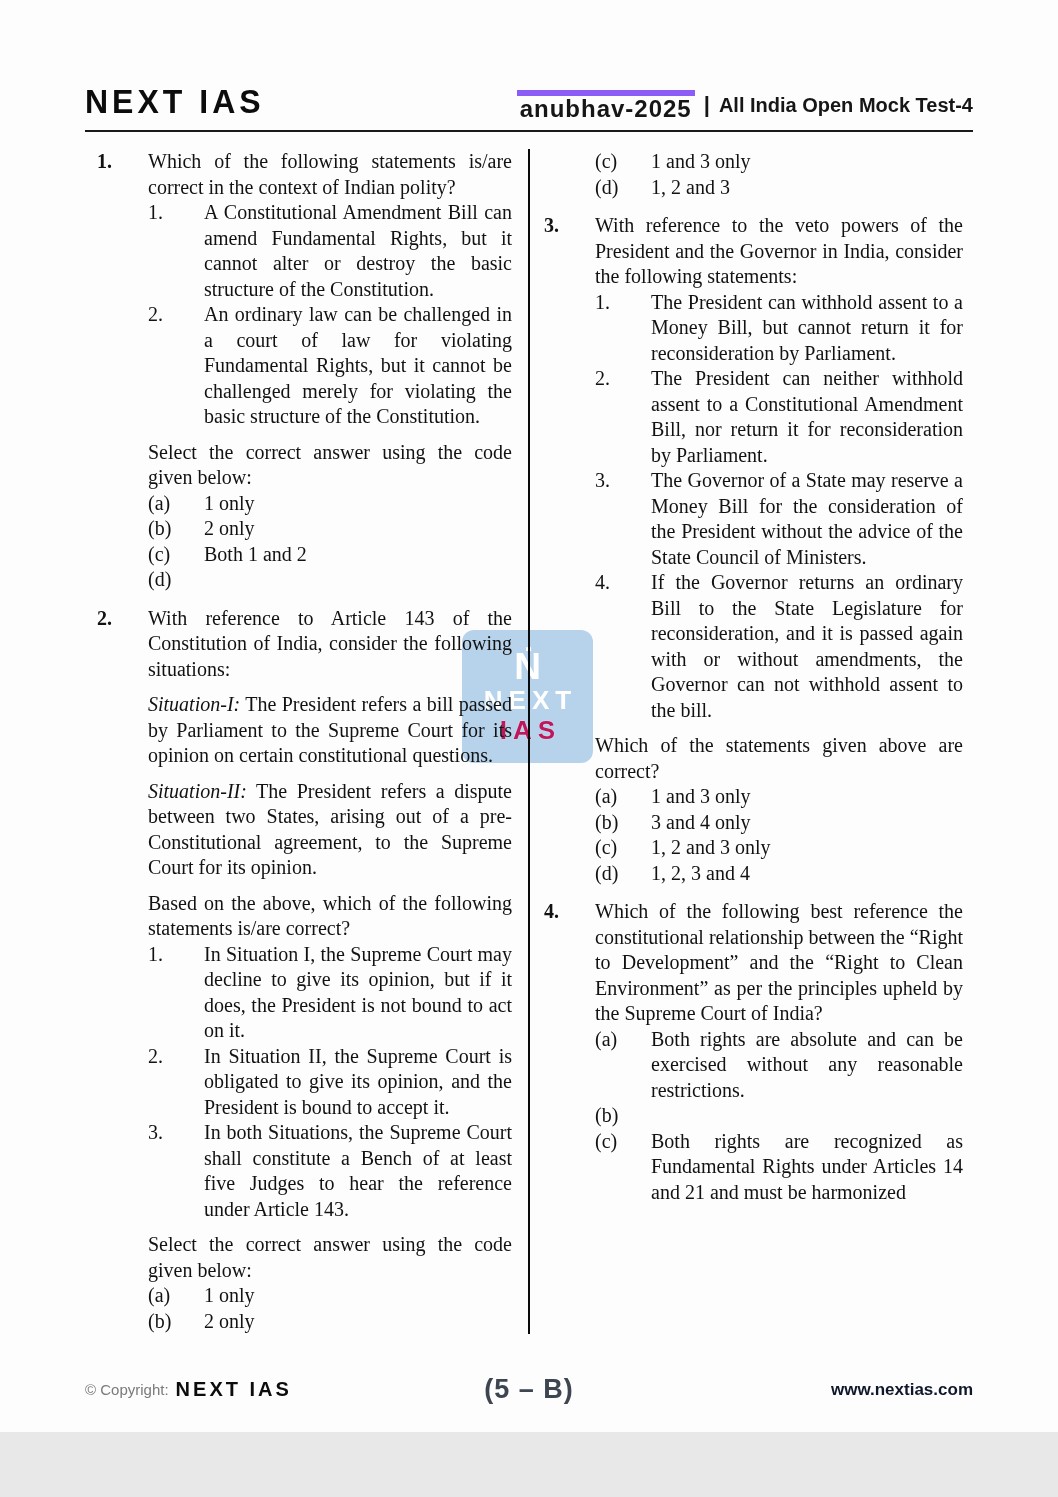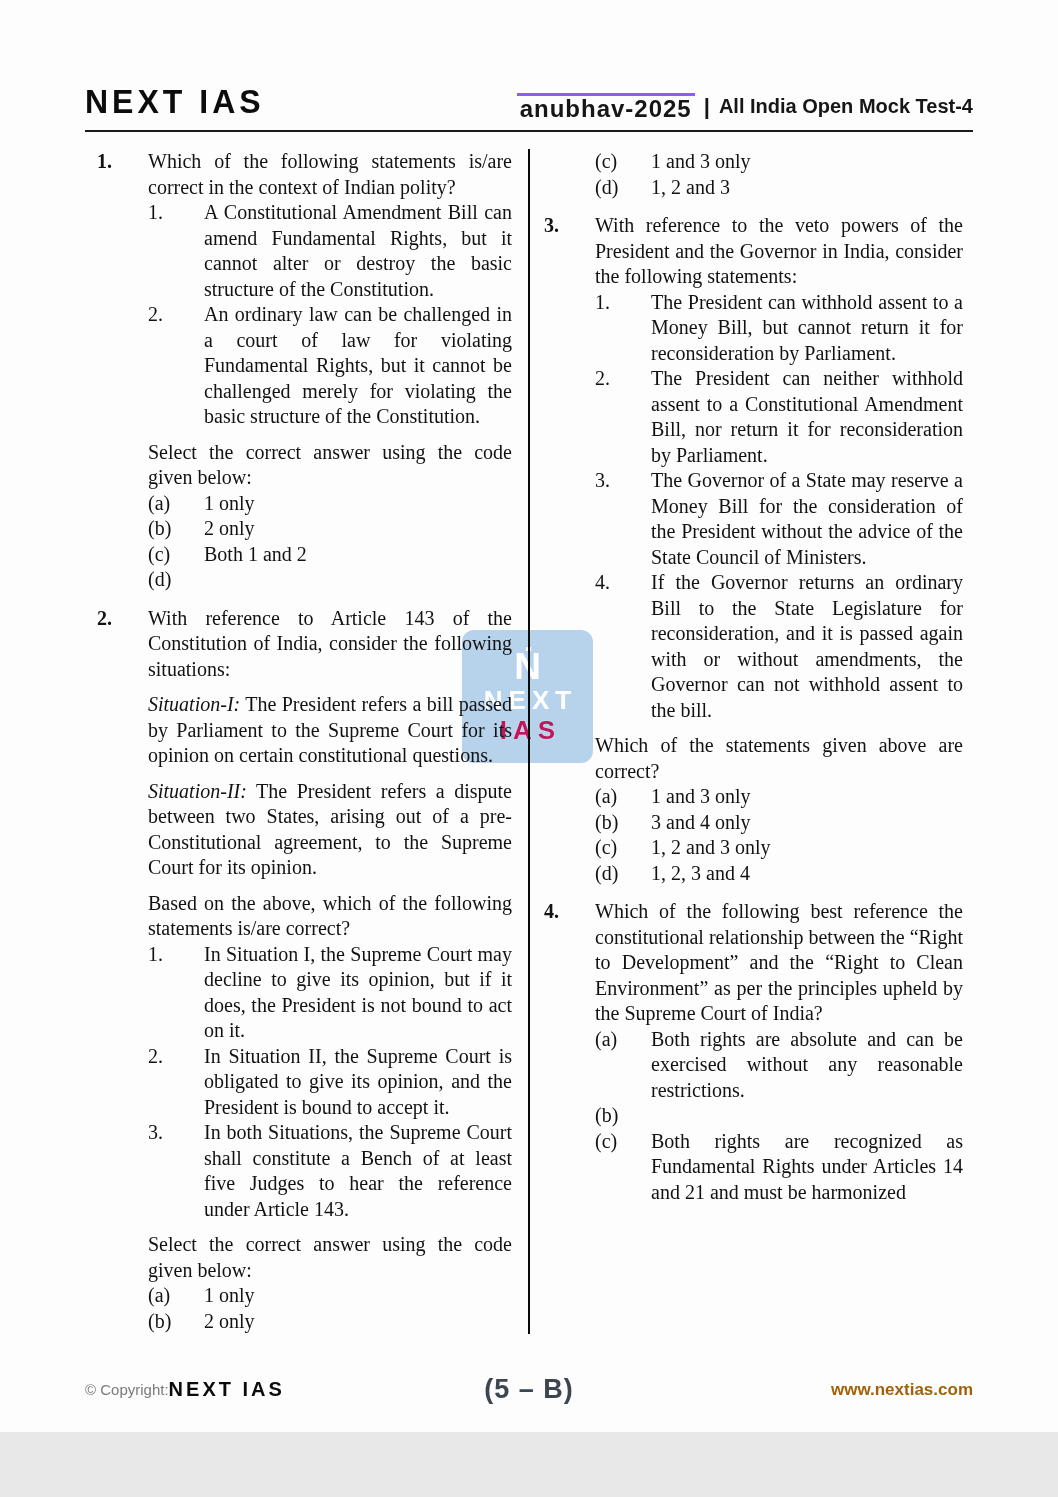--- a/index.html
+++ b/index.html
@@ -25,21 +25,21 @@
     font-weight:900; font-size:32px; letter-spacing:4px;
     color:#0c0c0c; transform:scaleY(1.04); transform-origin:left bottom;
   }
   .header-right {
     font-family:"Liberation Sans", sans-serif;
     display:flex; align-items:center; gap:9px;
     font-weight:bold; font-size:20px; color:#161616;
   }
   .series {
     font-size:24px; font-weight:bold; letter-spacing:1px;
-    border-top:3px solid #8b5cf6; padding:0 3px; line-height:1.05;
+    border-top:6px solid #8b5cf6; padding:0 3px; line-height:1.05;
   }
   .hdr-sep { font-weight:bold; font-size:22px; }
 
   
   .watermark {
     position:absolute; left:462px; top:630px; width:131px; height:133px;
     background:#b7d3ec; border-radius:12px; z-index:1;
     display:flex; flex-direction:column; align-items:center; justify-content:center;
     font-family:"Liberation Sans", sans-serif; font-weight:900; color:#ffffff;
   }
@@ -70,28 +70,28 @@
   .sit-label { font-style:italic; }
   .cont-options { margin-left:51px; font-size:20px; line-height:25.5px; }
   .cont-options p { margin:0; }
 
   
   .footer {
     position:absolute; top:1378px; left:85px; width:888px;
     display:flex; justify-content:space-between; align-items:center; z-index:2;
     font-family:"Liberation Sans", sans-serif;
   }
-  .f-left { display:flex; align-items:center; }
+  .f-left { display:flex; align-items:center; gap:7px; }
   .f-copy { font-size:15px; color:#7a7a7a; }
   .f-logo { font-weight:900; font-size:20px; letter-spacing:3px; color:#0c0c0c; }
   .f-page {
     position:absolute; left:50%; transform:translateX(-50%);
     font-weight:bold; font-size:27px; color:#3d4550; letter-spacing:1px;
   }
-  .f-web { font-weight:bold; font-size:17px; color:#a16207; }
+  .f-web { font-weight:bold; font-size:17px; color:#0f172a; }
 </style>
 </head>
 <body>
 
 <div class="page">
 
   <div class="header">
     <div class="logo">NEXT IAS</div>
     <div class="header-right">
       <span class="series">anubhav-2025</span>

